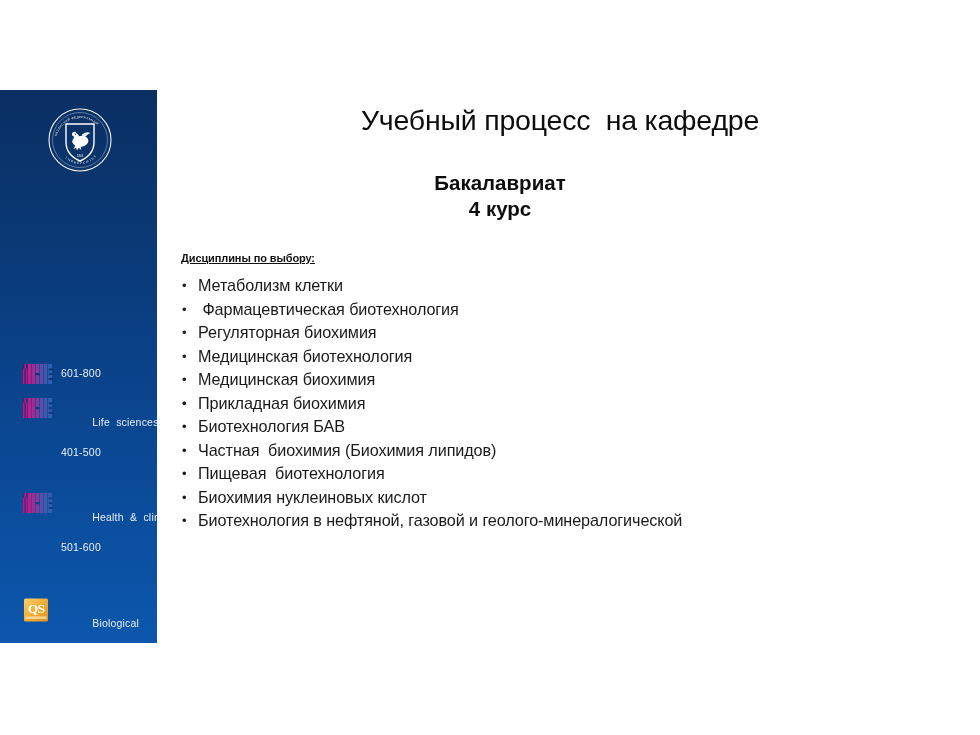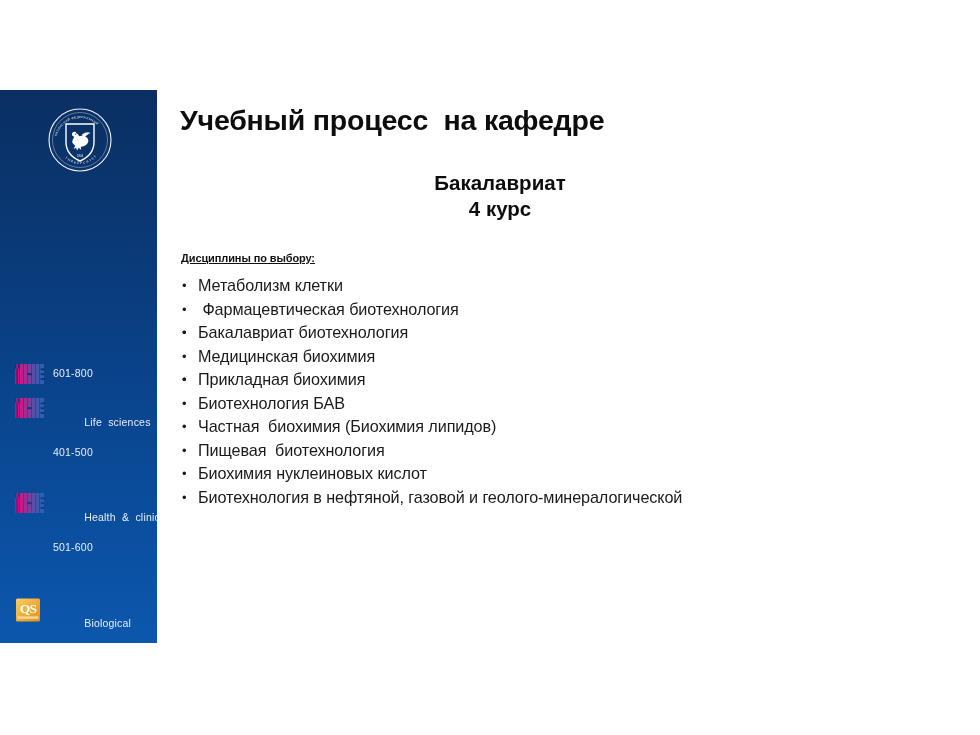--- a/index.html
+++ b/index.html
@@ -41,21 +41,21 @@
     left: 46px;
     top: 16px;
     width: 68px;
     height: 68px;
   }
   #emblem-wrap svg { display: block; width: 68px; height: 68px; }
 
   
   #rankings {
     position: absolute;
-    left: 8px;
+    left: 16px;
     top: 272px;
     width: 125px;
   }
 
   .rank-row {
     position: relative;
     display: flex;
     align-items: flex-start;
     margin-bottom: 4px;
     padding-left: 7px;
@@ -82,22 +82,23 @@
   #the-row-2 { margin-bottom: 1px; }
   #the-row-3 { margin-bottom: 12px; }
   #qs-row-1  { margin-bottom: 8px; }
 
   
   #title {
     position: absolute;
     left: 180px;
     top: 104px;
     width: 760px;
+    text-align: center;
     font-size: 28.5px;
-    font-weight: bold;
+    font-weight: normal;
     letter-spacing: -0.2px;
     color: #0d0d0d;
     white-space: pre;
   }
   #subtitle {
     position: absolute;
     left: 180px;
     top: 170px;
     width: 640px;
     text-align: center;
@@ -296,22 +297,22 @@
   <div id="subtitle">
     <span class="sub-line">Бакалавриат</span>
     <span class="sub-line">4 курс</span>
   </div>
 
   <div id="disciplines-heading">Дисциплины по выбору:</div>
 
   <ul id="disciplines-list">
     <li><span class="bullet">•</span><span>Метаболизм клетки</span></li>
     <li><span class="bullet">•</span><span> Фармацевтическая биотехнология</span></li>
-    <li><span class="bullet">•</span></li>
-    <li><span class="bullet">•</span><span>Бакалавриат биотехнология</span></li>
+    <li><span class="bullet">•</span><span>Регуляторная биохимия</span></li>
+    <li><span class="bullet">•</span><span>Медицинская биотехнология</span></li>
     <li><span class="bullet">•</span><span>Медицинская биохимия</span></li>
     <li><span class="bullet">•</span></li>
     <li><span class="bullet">•</span><span>Прикладная биохимия</span></li>
     <li><span class="bullet">•</span><span>Биотехнология БАВ</span></li>
     <li><span class="bullet">•</span><span>Частная  биохимия (Биохимия липидов)</span></li>
     <li><span class="bullet">•</span><span>Пищевая  биотехнология</span></li>
     <li><span class="bullet">•</span><span>Биохимия нуклеиновых кислот</span></li>
     <li><span class="bullet">•</span><span>Биотехнология в нефтяной, газовой и геолого-минералогической</span></li>
   </ul>
 

